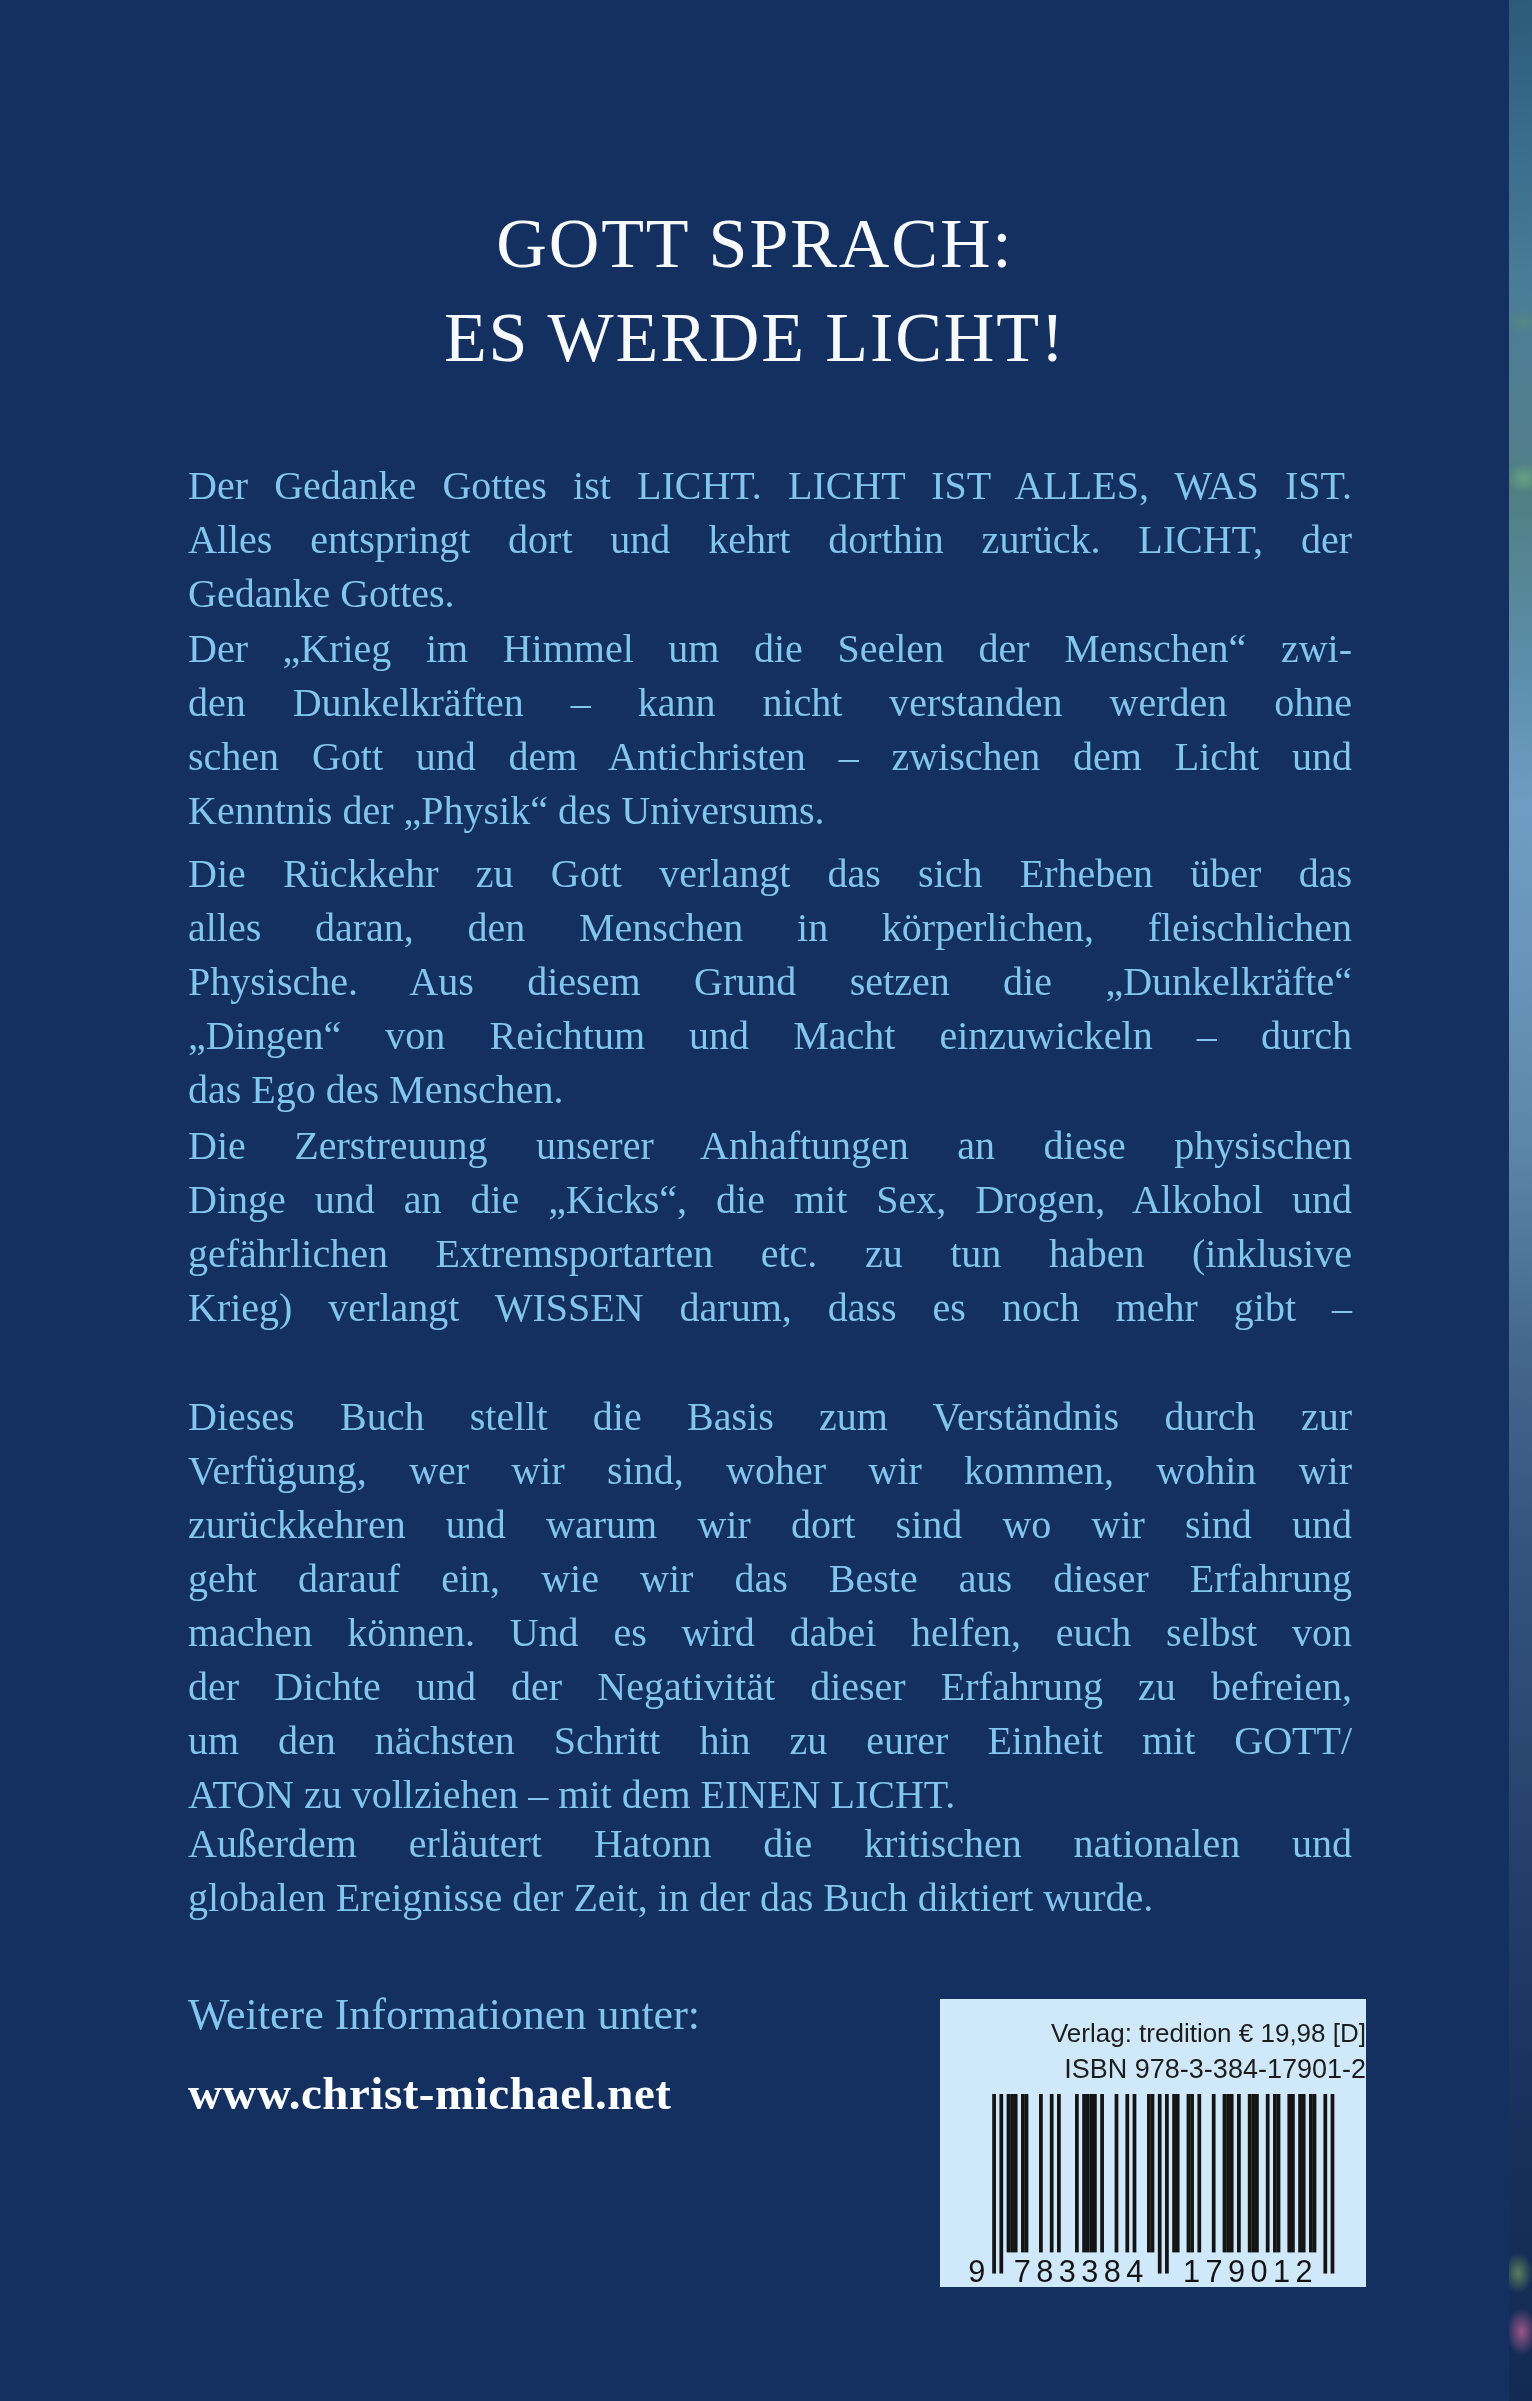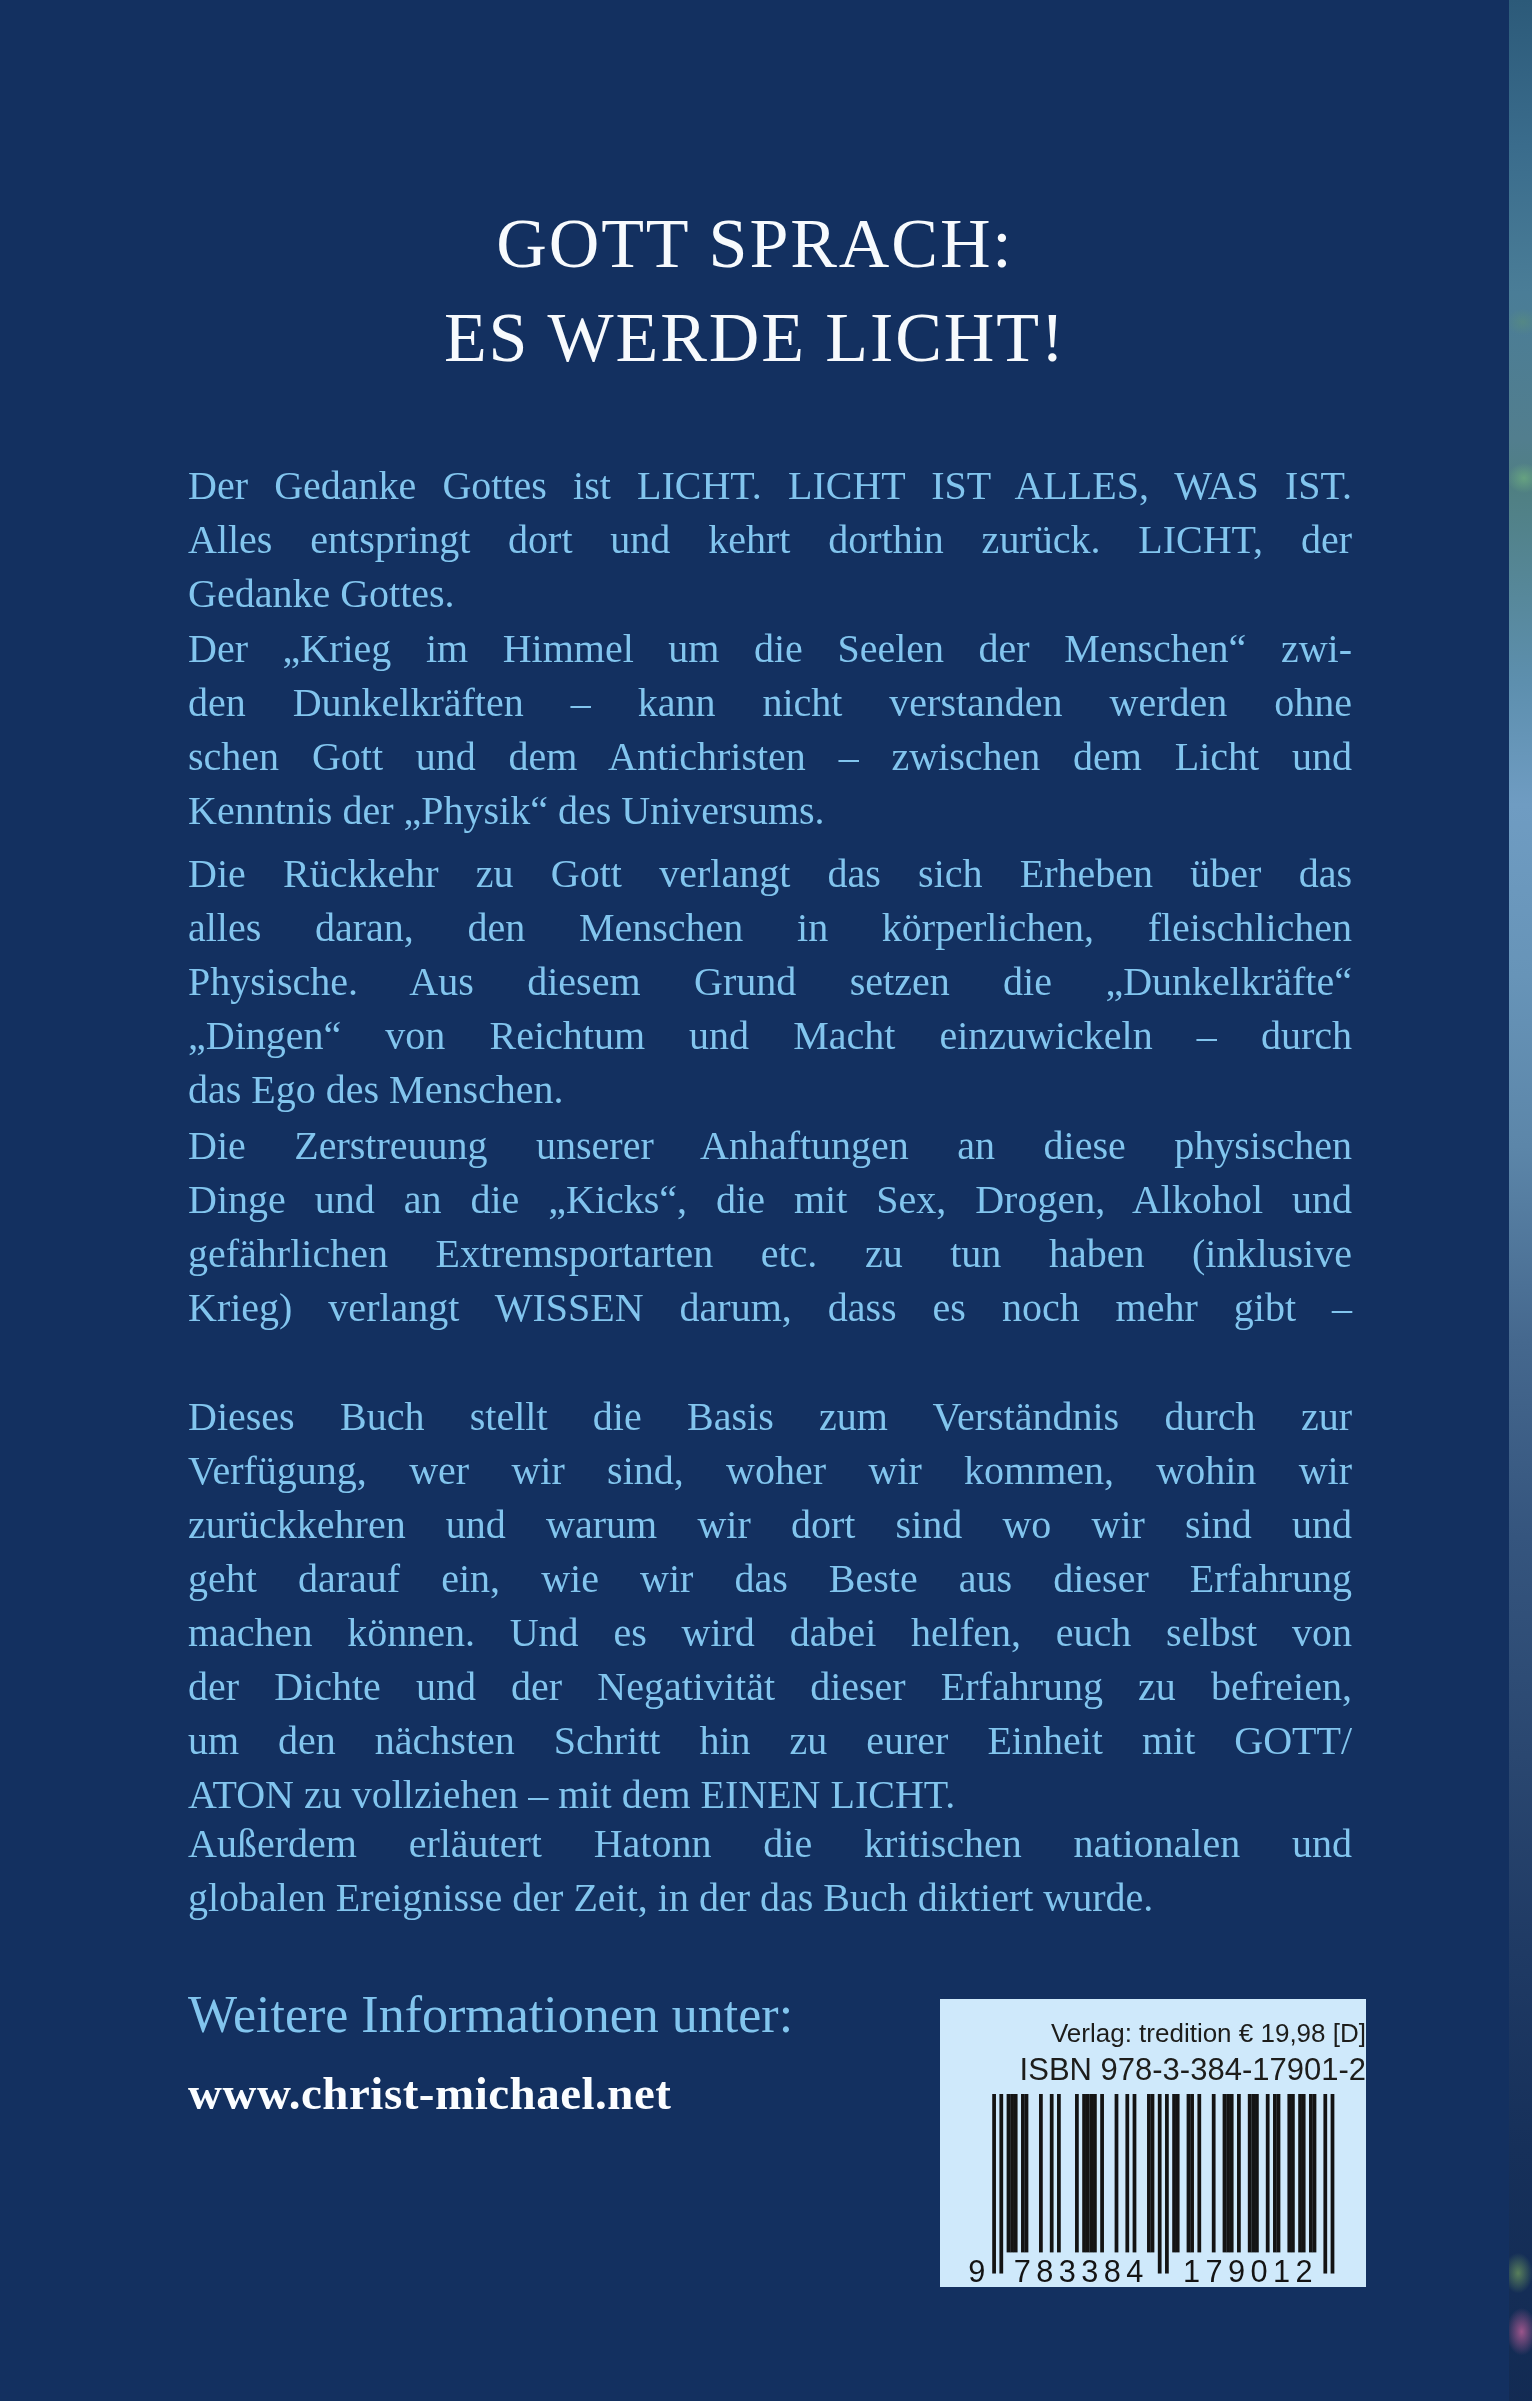--- a/index.html
+++ b/index.html
@@ -38,30 +38,30 @@
   .para:nth-of-type(1){top:459px}
   .para:nth-of-type(2){top:622px}
   .para:nth-of-type(3){top:847px}
   .para:nth-of-type(4){top:1119px}
   .para:nth-of-type(5){top:1390px}
   .para:nth-of-type(6){top:1817px}
   .line{text-align:justify;text-align-last:justify;white-space:normal}
   .line.last{text-align-last:left}
 
   .footer{position:absolute;left:188px;top:1978px}
-  .footer .info{color:var(--body,#82c5ee);font-size:52px;line-height:73px}
+  .footer .info{color:var(--body,#82c5ee);font-size:44px;line-height:73px}
   .footer .url{color:var(--url,#fbfdff);font-size:47px;line-height:85px;font-weight:700;letter-spacing:0.5px}
 
   .isbn-box{
     position:absolute;left:940px;top:1999px;width:426px;height:288px;
     background:var(--boxbg,#cfe9fb);color:var(--boxtext,#1d1d1b);
     font-family:"Liberation Sans",sans-serif;text-align:right;
   }
   .isbn-box .l1{padding-top:17.3px;font-size:26px;line-height:35px}
-  .isbn-box .l2{font-size:31px;line-height:37px}
+  .isbn-box .l2{font-size:27px;line-height:37px}
   .barcode-wrap{margin-top:5.8px}
   .barcode-wrap svg{display:block;margin:0 auto}
 </style>
 </head>
 <body style="--bg: #133060; --body: #82c5ee; --title: #f7fafd; --url: #fbfdff; --boxbg: #cfe9fb; --boxtext: #1d1d1b;">
 
 <div class="page">
 
   <div class="photo-edge"></div>
 

